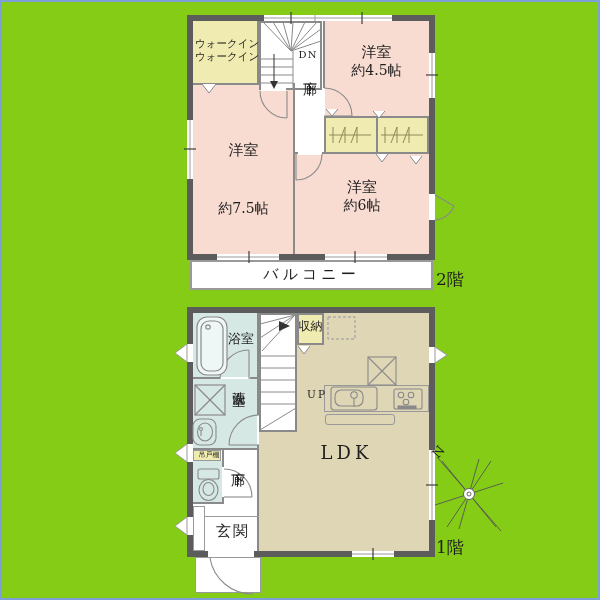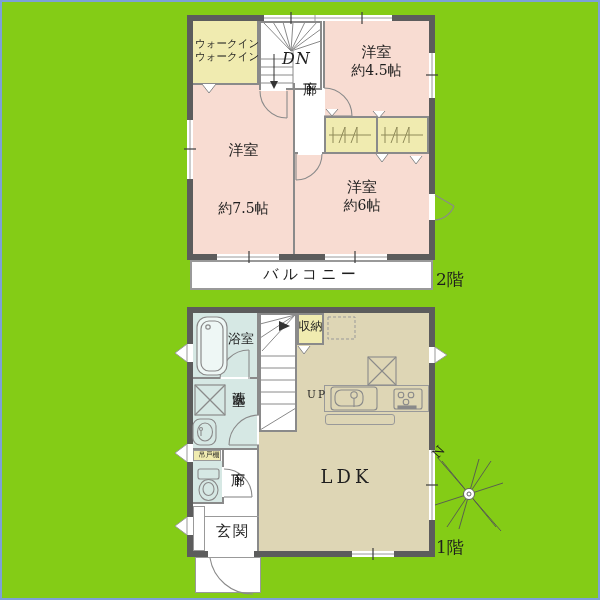--- a/index.html
+++ b/index.html
@@ -248,21 +248,21 @@
       <line x1="440" y1="459" x2="494" y2="525"></line>
       <circle cx="467" cy="492" r="5.5" fill="#fff"></circle>
       <circle cx="467" cy="492" r="2"></circle>
     </g>
   </svg>
 
   <div class="txt" style="left:193px;top:35px;width:62px;font-size:10.5px;">
     <div>ウォークイン</div>
     <div>ウォークイン</div>
   </div>
-  <div class="txt" style="left:280px;top:47px;width:28px;font-size:16px;letter-spacing:1px;font-style:italic;">DN</div>
+  <div class="txt" style="left:292px;top:47px;width:28px;font-size:10px;letter-spacing:1px;">DN</div>
   <div class="txt vert" style="left:299px;top:68px;font-size:14px;">廊下</div>
   <div class="txt" style="left:322px;top:41px;width:105px;font-size:15px;">
     <div>洋室</div>
     <div style="font-size:14px;">約4.5帖</div>
   </div>
   <div class="txt" style="left:191px;top:139px;width:101px;font-size:15px;">
     <div>洋室</div>
     <div style="font-size:14px;margin-top:40px;">約7.5帖</div>
   </div>
   <div class="txt" style="left:293px;top:176px;width:134px;font-size:15px;">
@@ -272,19 +272,19 @@
   <div class="txt" style="left:188px;top:263px;width:243px;font-size:15px;letter-spacing:4px;">バルコニー</div>
   <div class="txt" style="left:434px;top:267px;width:42px;font-size:17px;text-align:left;">2階</div>
 
   <div class="txt" style="left:219px;top:329px;width:40px;font-size:13px;">浴室</div>
   <div class="txt vert" style="left:228px;top:379px;font-size:13px;letter-spacing:1px;">洗面室</div>
   <div class="txt" style="left:191px;top:449px;width:32px;font-size:7px;letter-spacing:0;">吊戸棚</div>
   <div class="txt vert" style="left:227px;top:459px;font-size:14px;">廊下</div>
   <div class="txt" style="left:205px;top:520px;width:52px;font-size:15px;letter-spacing:2px;">玄関</div>
   <div class="txt" style="left:295px;top:317px;width:27px;font-size:12px;text-align:center;">収納</div>
   <div class="txt" style="left:293px;top:386px;width:44px;font-size:10.5px;letter-spacing:2px;">UP</div>
-  <div class="txt" style="left:297px;top:464px;width:95px;font-size:18px;">
+  <div class="txt" style="left:297px;top:440px;width:95px;font-size:18px;">
     <div style="letter-spacing:4px;">LDK</div>
   </div>
   <div class="txt" style="left:428px;top:442px;width:18px;font-size:13px;transform:rotate(-48deg);">N</div>
   <div class="txt" style="left:434px;top:535px;width:42px;font-size:17px;text-align:left;">1階</div>
 
 </div>
 
 </body></html>

